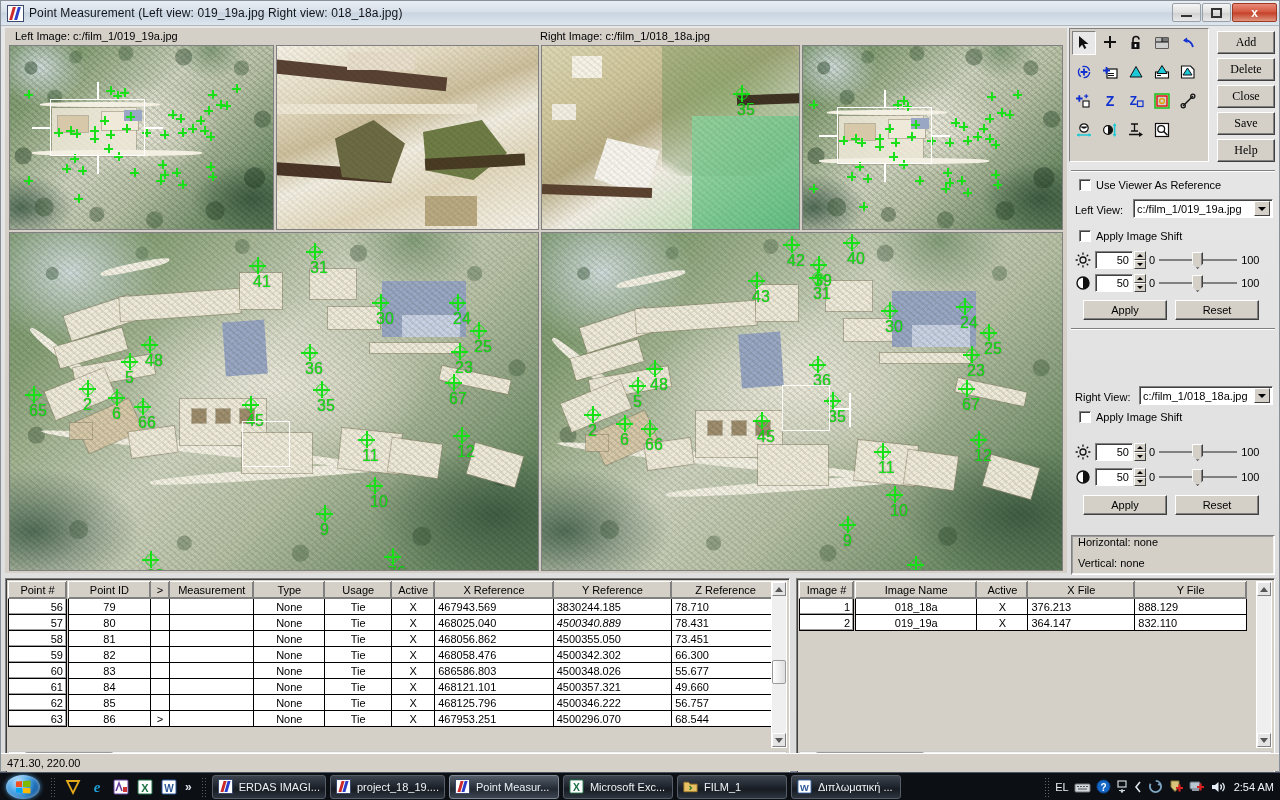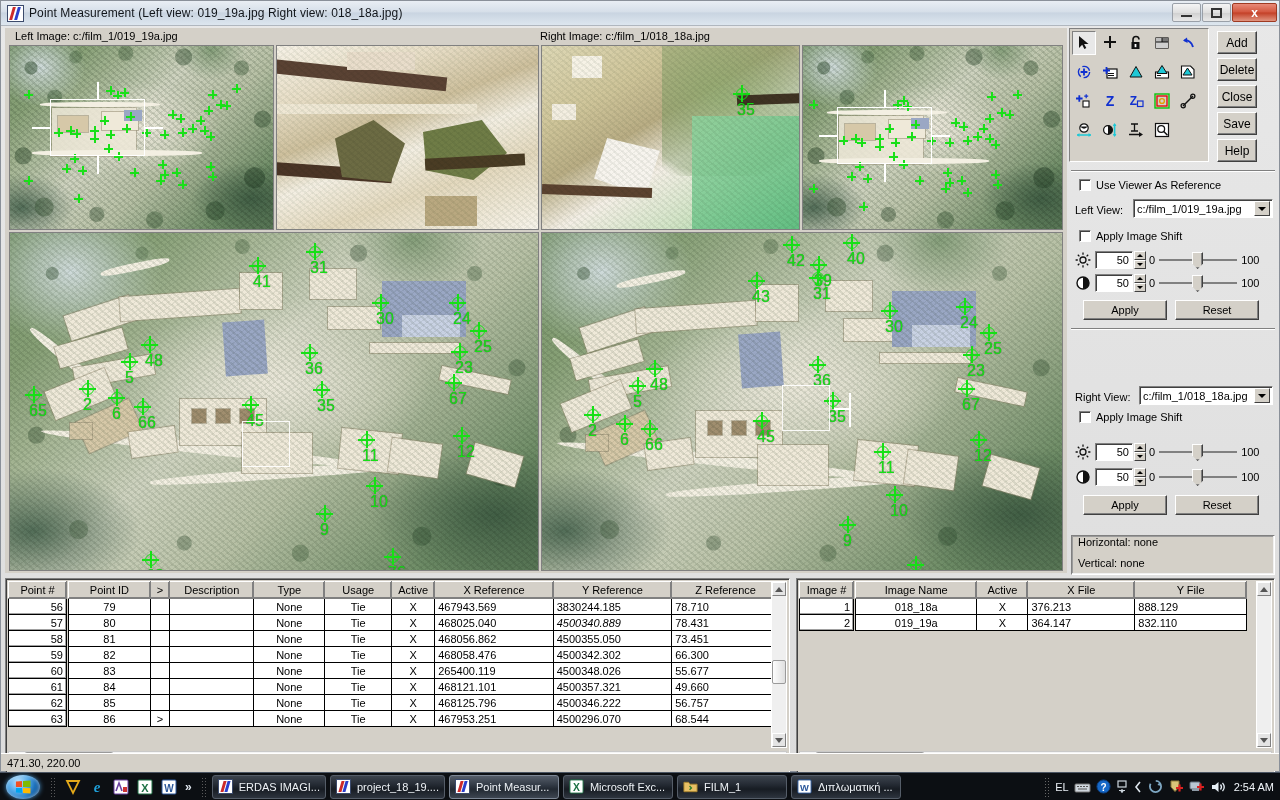--- a/index.html
+++ b/index.html
@@ -180,27 +180,27 @@
   .tool {
     position:absolute; width:24px; height:24px;
     display:flex; align-items:center; justify-content:center;
   }
   .tool.selected {
     background:#e8e8e8;
     border:1px solid #808080; border-right-color:#fff; border-bottom-color:#fff;
   }
 
   .panel-btn {
-    position:absolute; width:40px; height:23px;
+    position:absolute; width:58px; height:23px;
     background:#d4d0c8;
     border:1px solid #fff; border-right-color:#404040; border-bottom-color:#404040;
     box-shadow: inset -1px -1px 0 #808080;
     font-size:12px; color:#000;
     display:flex; align-items:center; justify-content:center;
-    font-family:Liberation Sans, sans-serif;
+    font-family:Liberation Serif, serif;
   }
 
   .sep-line { position:absolute; height:2px; border-top:1px solid #808080; border-bottom:1px solid #fff; }
 
   .chk-row { position:absolute; display:flex; align-items:center; gap:5px; font-size:11px; }
   .chkbox {
     width:12px; height:12px; background:#fff;
     border:1px solid #808080; border-right-color:#fff; border-bottom-color:#fff;
     box-shadow: inset 1px 1px 0 #404040;
   }
@@ -1140,21 +1140,21 @@
                 </tr>
               </tbody>
           </table>
         </div>
         <div class="scroll-col">
           <table class="grid" style="width:712px">
             <thead>
                 <tr id="pt-head">
                   <th style="width: 76px;">Point ID</th>
                   <th style="width: 18px;">&gt;</th>
-                  <th style="width: 78px;">Description</th>
+                  <th style="width: 78px;">Measurement</th>
                   <th style="width: 66px;">Type</th>
                   <th style="width: 62px;">Usage</th>
                   <th style="width: 40px;">Active</th>
                   <th style="width: 110px;">X Reference</th>
                   <th style="width: 110px;">Y Reference</th>
                   <th style="width: 100px;">Z Reference</th>
                 </tr>
               </thead>
             <tbody id="pt-body">
                 <tr>
@@ -1201,21 +1201,21 @@
                   <td class="num" style="width: 110px;">4500342.302</td>
                   <td class="num" style="width: 100px;">66.300</td>
                 </tr>
                 <tr>
                   <td class="ctr" style="width: 76px;">83</td>
                   <td class="ctr" style="width: 18px;"></td>
                   <td class="" style="width: 78px;"></td>
                   <td class="ctr" style="width: 66px;">None</td>
                   <td class="ctr" style="width: 62px;">Tie</td>
                   <td class="ctr" style="width: 40px;">X</td>
-                  <td class="num" style="width: 110px;">265400.119</td>
+                  <td class="num" style="width: 110px;">686586.803</td>
                   <td class="num" style="width: 110px;">4500348.026</td>
                   <td class="num" style="width: 100px;">55.677</td>
                 </tr>
                 <tr>
                   <td class="ctr" style="width: 76px;">84</td>
                   <td class="ctr" style="width: 18px;"></td>
                   <td class="" style="width: 78px;"></td>
                   <td class="ctr" style="width: 66px;">None</td>
                   <td class="ctr" style="width: 62px;">Tie</td>
                   <td class="ctr" style="width: 40px;">X</td>

